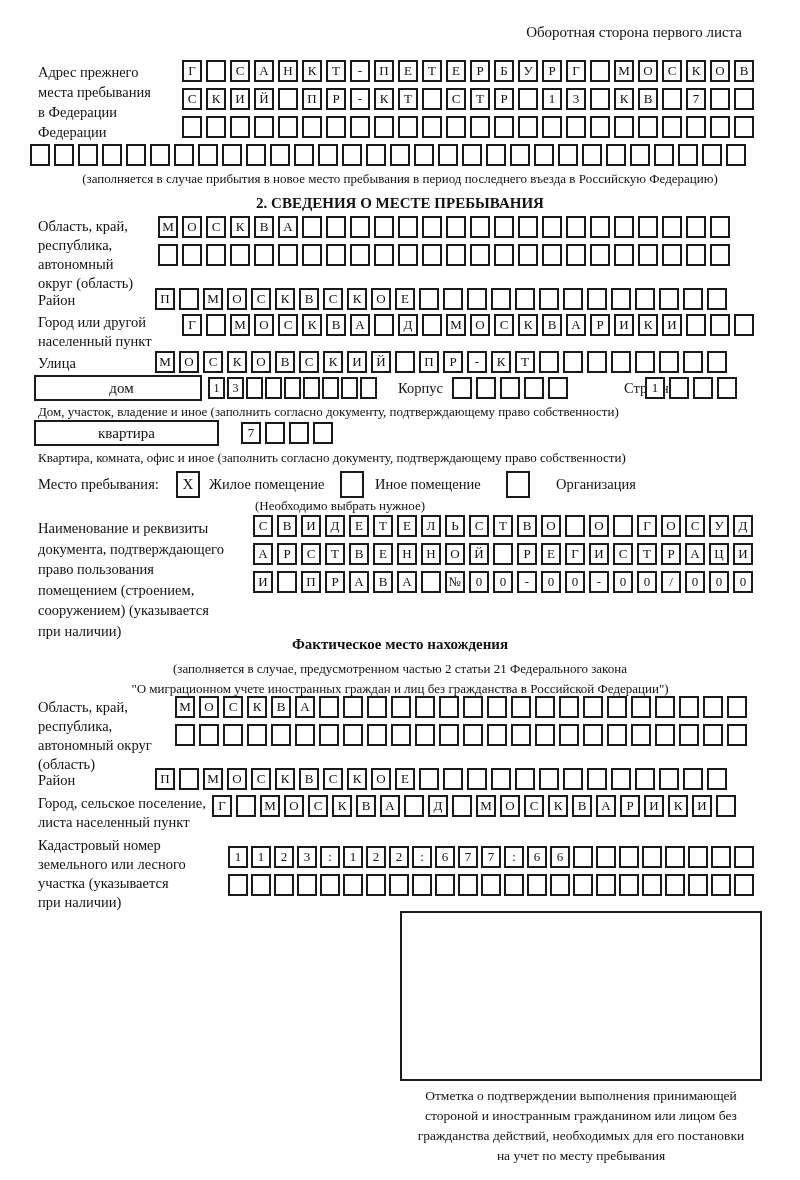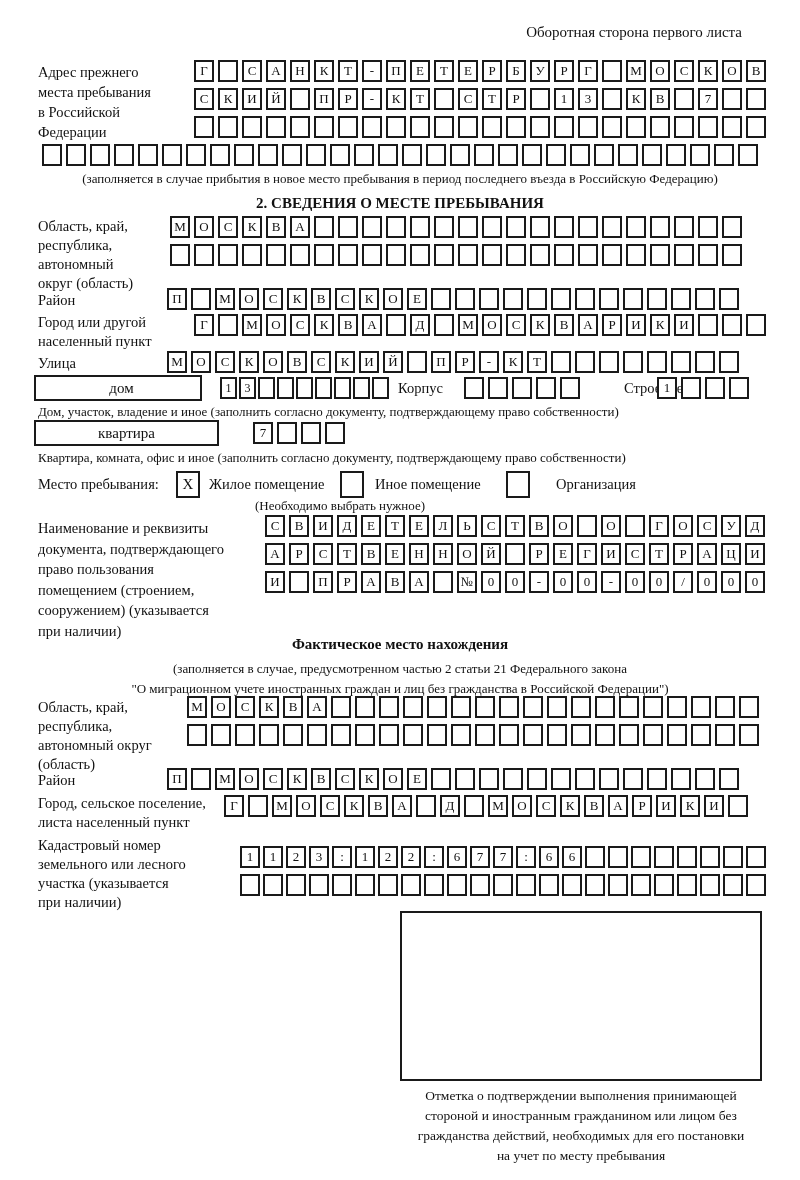--- a/index.html
+++ b/index.html
@@ -6,21 +6,21 @@
   .page{
     position:relative;width:800px;height:1180px;background:#fff;
     font-family:"Liberation Serif","DejaVu Serif",serif;color:#111;overflow:hidden;
   }
   .abs{position:absolute;}
   .lbl{font-size:14.5px;line-height:20px;white-space:nowrap;}
   .lbl-tight{font-size:14.5px;line-height:19px;white-space:nowrap;}
   .caption{font-size:13px;white-space:nowrap;}
   .heading{font-size:15px;font-weight:bold;text-align:center;width:800px;}
   .note{font-size:13px;text-align:center;width:800px;}
-  .cellrow{white-space:nowrap;height:24px;margin-left:12px;}
+  .cellrow{white-space:nowrap;height:24px;}
   .cell{
     display:inline-block;box-sizing:border-box;width:20px;height:22px;
     border:2px solid #1a1a1a;margin-right:4px;background:#fff;
     text-align:center;font-size:13px;line-height:18px;vertical-align:top;
   }
   .sm .cell{width:20px;margin-right:3px;}
   .xs .cell{width:17px;margin-right:2px;font-size:12px;}
   .labelbox{
     box-sizing:border-box;border:2px solid #1a1a1a;height:26px;
     text-align:center;font-size:15px;line-height:22px;background:#fff;
@@ -36,21 +36,21 @@
 </head>
 <body>
 
 <div class="page">
 
   <div class="abs" style="top:24px;right:58px;font-size:15px;">Оборотная сторона первого листа</div>
 
   <div class="abs lbl" style="left:38px;top:62px;">
       <div>Адрес прежнего</div>
       <div>места пребывания</div>
-      <div>в Российской</div>
+      <div>в Федерации</div>
       <div>Федерации</div>
     </div>
   <div class="abs cellrow" style="left:182px;top:60px;"><span class="cell">Г</span><span class="cell"></span><span class="cell">С</span><span class="cell">А</span><span class="cell">Н</span><span class="cell">К</span><span class="cell">Т</span><span class="cell">-</span><span class="cell">П</span><span class="cell">Е</span><span class="cell">Т</span><span class="cell">Е</span><span class="cell">Р</span><span class="cell">Б</span><span class="cell">У</span><span class="cell">Р</span><span class="cell">Г</span><span class="cell"></span><span class="cell">М</span><span class="cell">О</span><span class="cell">С</span><span class="cell">К</span><span class="cell">О</span><span class="cell">В</span></div>
   <div class="abs cellrow" style="left:182px;top:88px;"><span class="cell">С</span><span class="cell">К</span><span class="cell">И</span><span class="cell">Й</span><span class="cell"></span><span class="cell">П</span><span class="cell">Р</span><span class="cell">-</span><span class="cell">К</span><span class="cell">Т</span><span class="cell"></span><span class="cell">С</span><span class="cell">Т</span><span class="cell">Р</span><span class="cell"></span><span class="cell">1</span><span class="cell">3</span><span class="cell"></span><span class="cell">К</span><span class="cell">В</span><span class="cell"></span><span class="cell">7</span><span class="cell"></span><span class="cell"></span></div>
   <div class="abs cellrow" style="left:182px;top:116px;"><span class="cell"></span><span class="cell"></span><span class="cell"></span><span class="cell"></span><span class="cell"></span><span class="cell"></span><span class="cell"></span><span class="cell"></span><span class="cell"></span><span class="cell"></span><span class="cell"></span><span class="cell"></span><span class="cell"></span><span class="cell"></span><span class="cell"></span><span class="cell"></span><span class="cell"></span><span class="cell"></span><span class="cell"></span><span class="cell"></span><span class="cell"></span><span class="cell"></span><span class="cell"></span><span class="cell"></span></div>
   <div class="abs cellrow" style="left:30px;top:144px;"><span class="cell"></span><span class="cell"></span><span class="cell"></span><span class="cell"></span><span class="cell"></span><span class="cell"></span><span class="cell"></span><span class="cell"></span><span class="cell"></span><span class="cell"></span><span class="cell"></span><span class="cell"></span><span class="cell"></span><span class="cell"></span><span class="cell"></span><span class="cell"></span><span class="cell"></span><span class="cell"></span><span class="cell"></span><span class="cell"></span><span class="cell"></span><span class="cell"></span><span class="cell"></span><span class="cell"></span><span class="cell"></span><span class="cell"></span><span class="cell"></span><span class="cell"></span><span class="cell"></span><span class="cell"></span></div>
   <div class="abs note" style="left:0;top:171px;">(заполняется в случае прибытия в новое место пребывания в период последнего въезда в Российскую Федерацию)</div>
 
   <div class="abs heading" style="left:0;top:195px;">2. СВЕДЕНИЯ О МЕСТЕ ПРЕБЫВАНИЯ</div>
 

